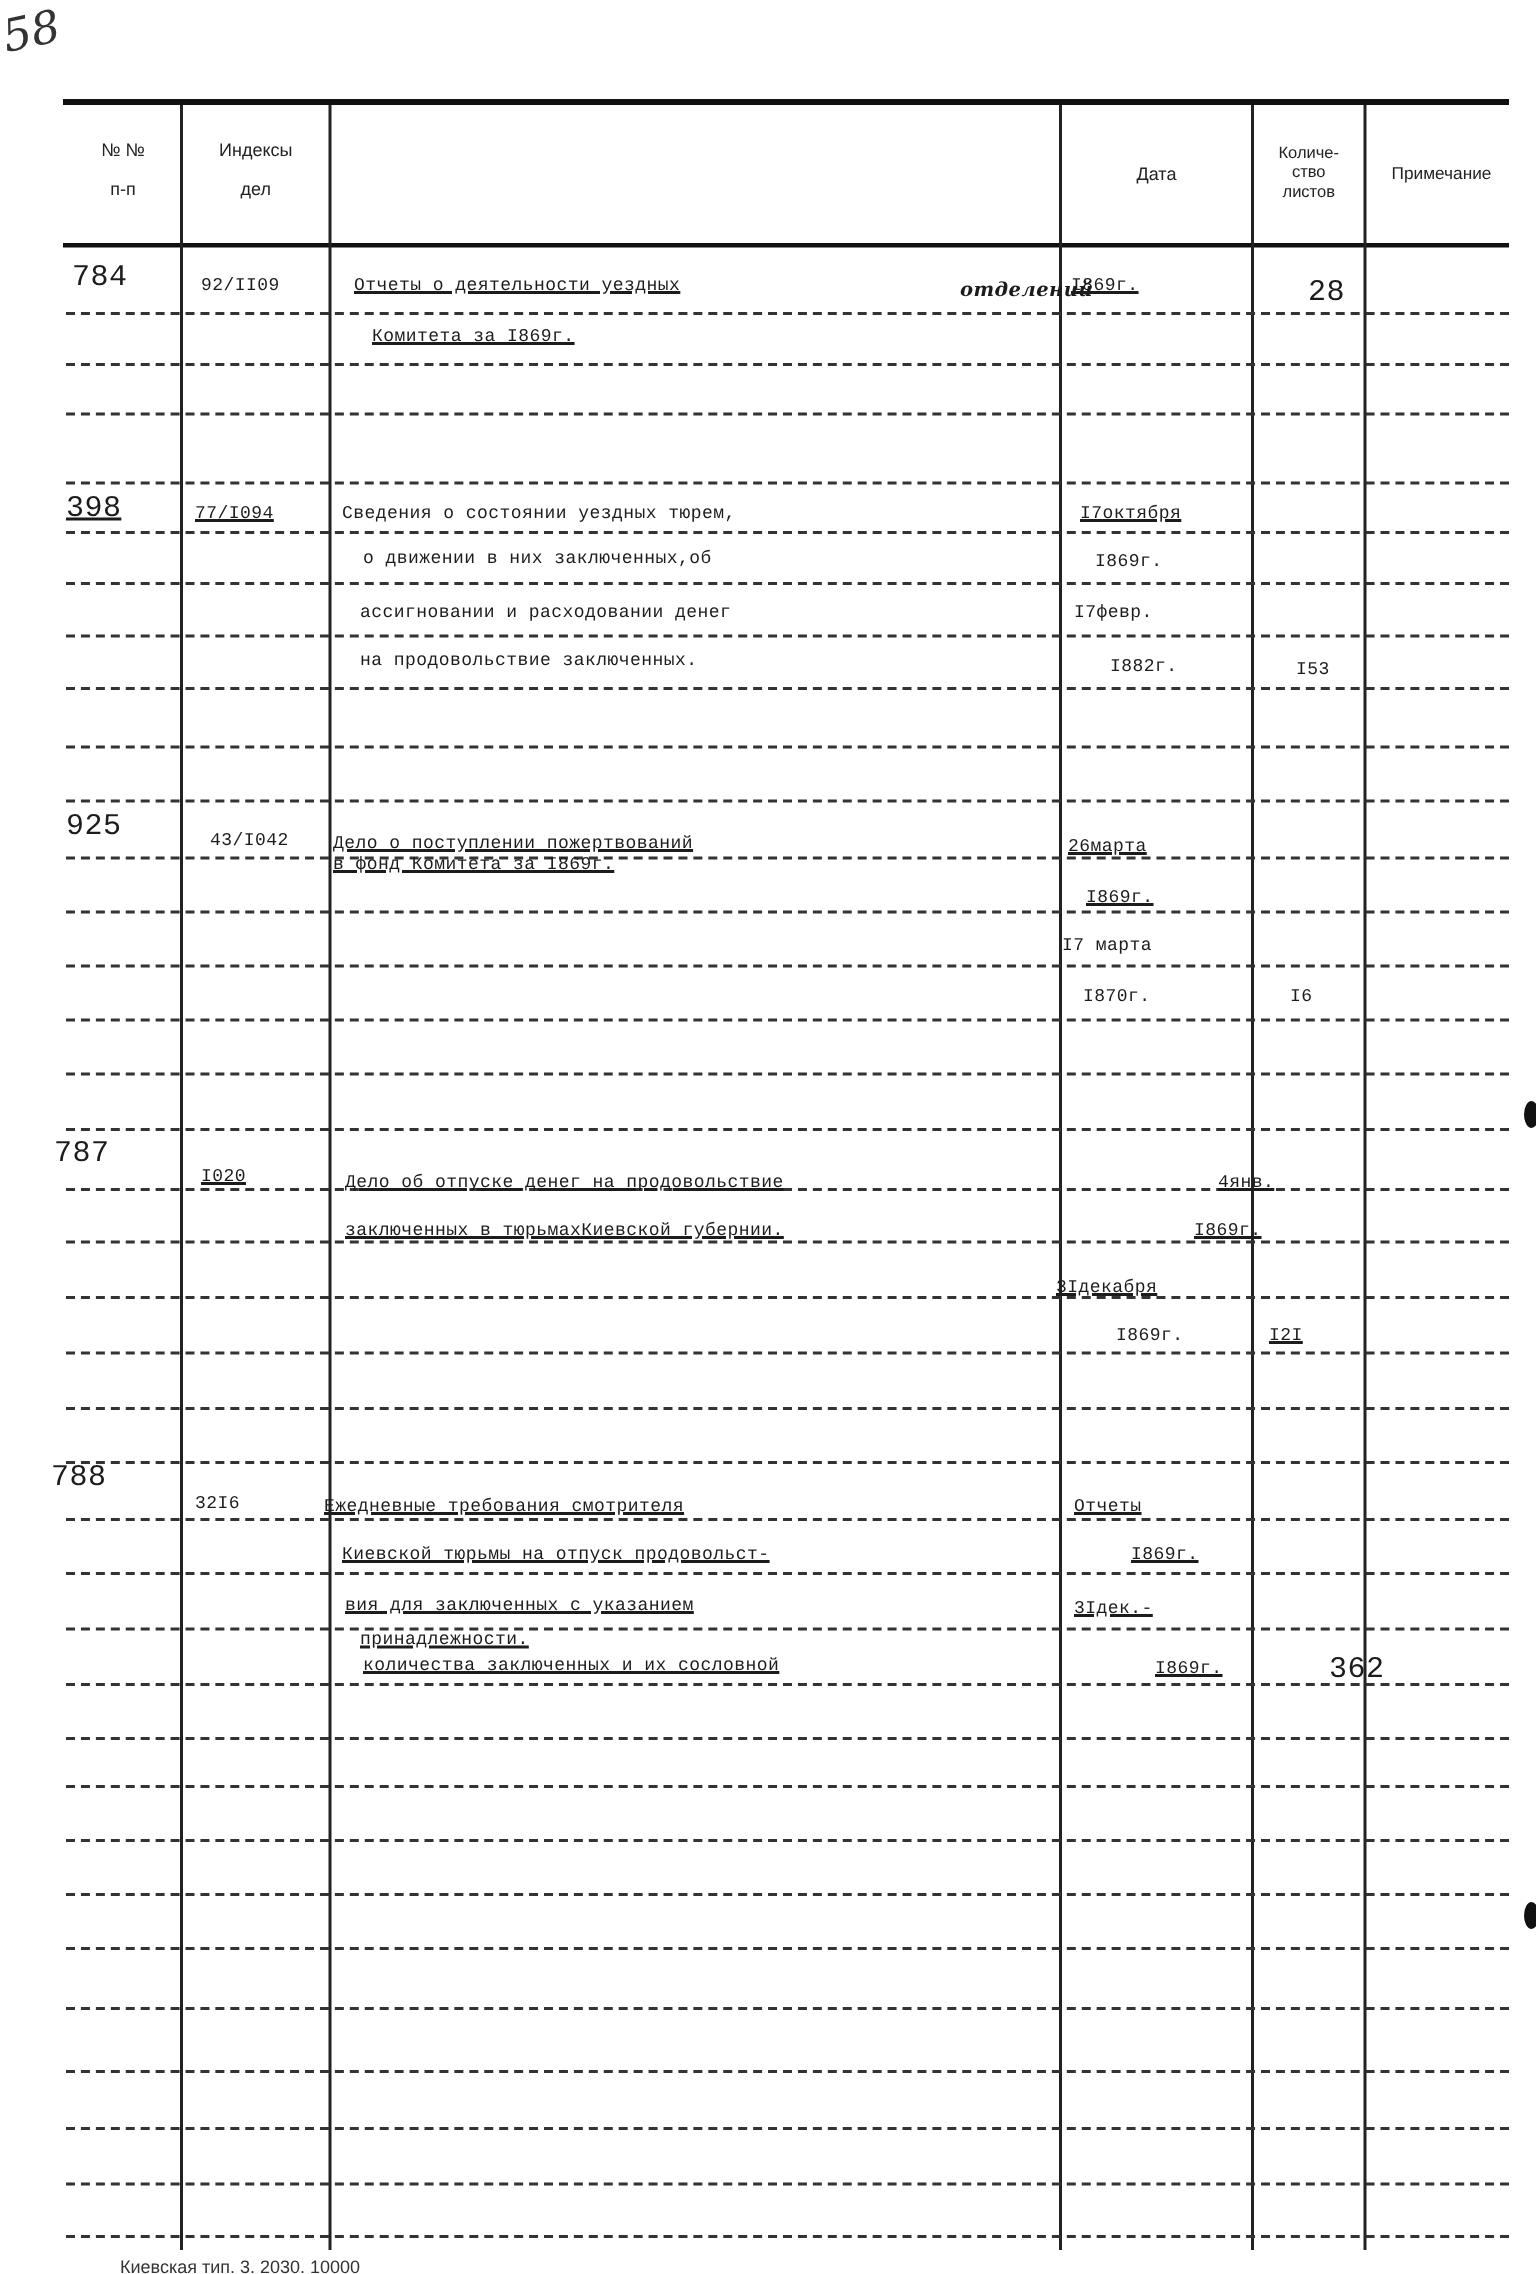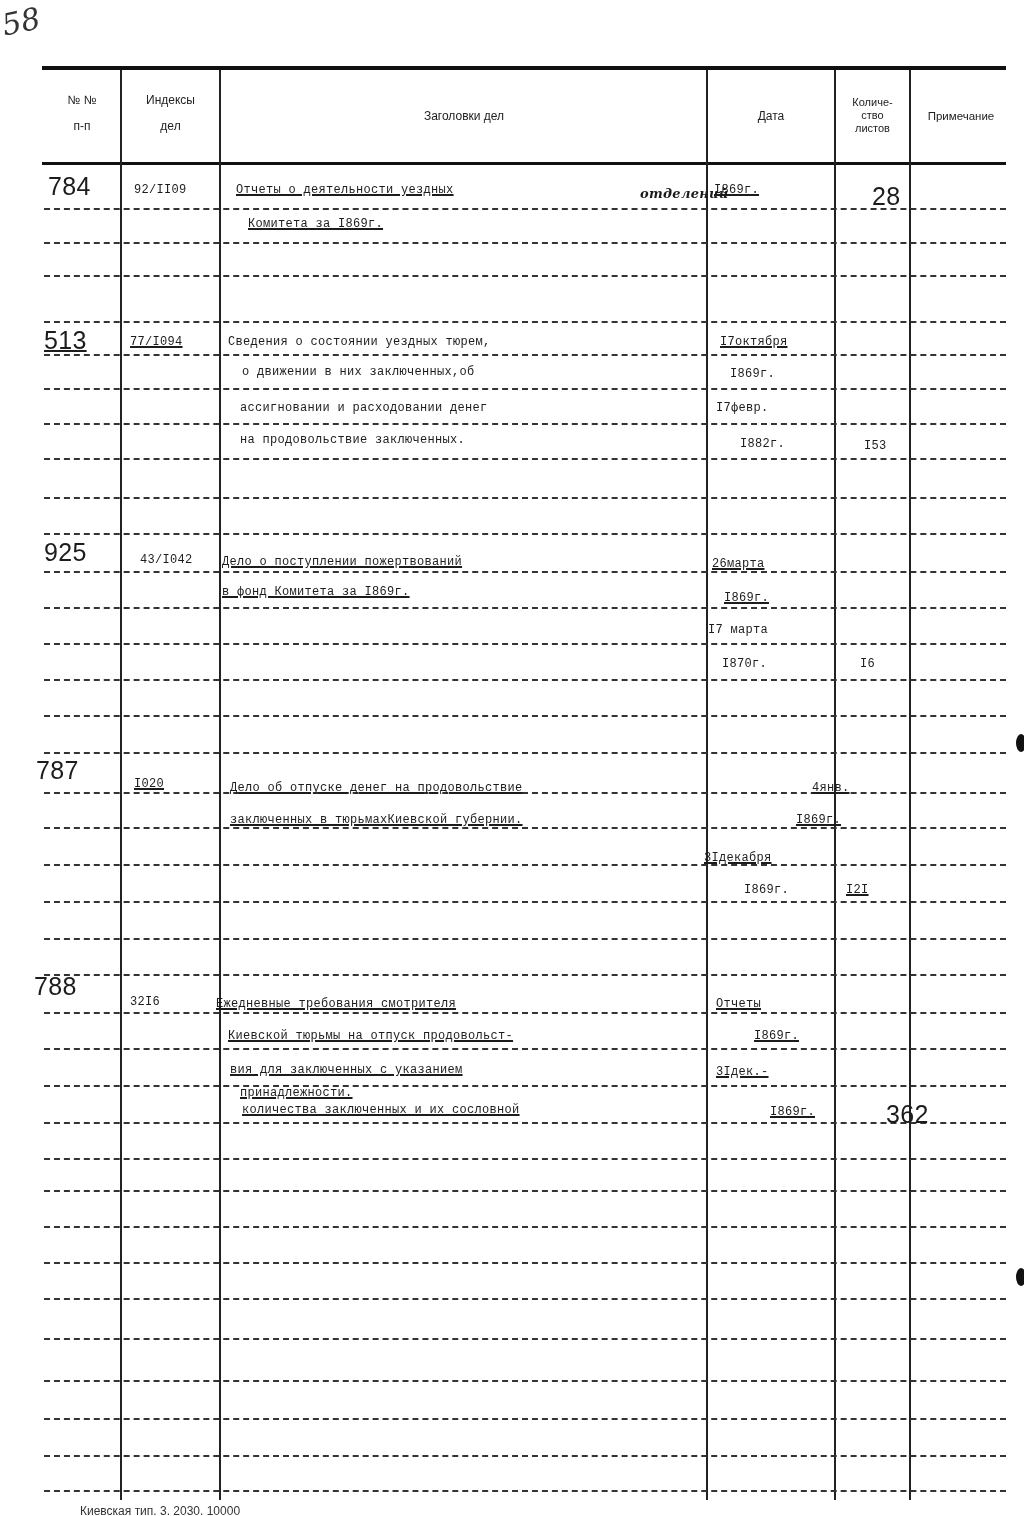--- a/index.html
+++ b/index.html
@@ -9,21 +9,21 @@
     .corner-mark { position: absolute; left: 2px; top: 4px; font-family: "DejaVu Serif", serif;
                    font-style: italic; font-size: 30px; color: #333; transform: rotate(-12deg); }
     .rule-thick { position: absolute; height: 4px; background: #111; }
     .vline { position: absolute; width: 1.5px; background: #222; }
     .hline { position: absolute; height: 0; border-top: 2px dashed #333; }
     .hdr { position: absolute; font-family: "Liberation Sans", sans-serif; font-size: 12px;
            color: #222; text-align: center; line-height: 20px; }
     .hdr.small { font-size: 11px; line-height: 13px; }
     .cell { position: absolute; font-size: 12px; line-height: 32px; white-space: nowrap;
             color: #1c1c1c; letter-spacing: 0.3px; }
-    .num { font-family: Liberation Sans, sans-serif; font-size: 25px; }
+    .num { font-family: Liberation Mono, monospace; font-size: 20px; }
     .ul { text-decoration: underline; text-decoration-thickness: 1.5px; }
     .hand { font-family: "DejaVu Serif", serif; font-style: italic; font-size: 14px; font-weight: bold; }
     .footer { position: absolute; left: 80px; top: 1504px; font-family: "Liberation Sans", sans-serif;
               font-size: 12px; color: #333; }
     .punch { position: absolute; width: 10px; height: 18px; border-radius: 50%; background: #111; }
   </style>
 </head>
 <body>
 
 <div class="page">
@@ -40,21 +40,20 @@
   <div class="vline" style="left:909px; top:70px; height:1430px;"></div>
 
   <div class="hdr" style="left:44px; top:90px; width:76px;">
     <div>№ №</div>
     <div style="margin-top:6px;">п-п</div>
   </div>
   <div class="hdr" style="left:122px; top:90px; width:97px;">
     <div>Индексы</div>
     <div style="margin-top:6px;">дел</div>
   </div>
-  <div class="hdr" style="left:222px; top:106px; width:484px;">Заголовки дел</div>
   <div class="hdr" style="left:708px; top:106px; width:126px;">Дата</div>
   <div class="hdr small" style="left:836px; top:96px; width:73px;">
     <div>Количе-</div>
     <div>ство</div>
     <div>листов</div>
   </div>
   <div class="hdr" style="left:911px; top:106px; width:100px; font-size:11.5px;">Примечание</div>
 
   <div>
     <div class="hline" style="left:44px; top:208px; width:962px;"></div>
@@ -100,39 +99,39 @@
     <div class="cell" style="left:134px; top:174px;">92/II09</div>
     <div class="cell ul" style="left:236px; top:174px;">Отчеты о деятельности уездных</div>
     <span class="cell hand" style="left:640px; top:178px; font-size:13px;">отделений</span>
     <div class="cell ul" style="left:248px; top:208px;">Комитета за I869г.</div>
     <div class="cell ul" style="left:714px; top:174px;">I869г.</div>
     <div class="cell num" style="left:872px; top:180px;">28</div>
     <div class="cell" style="left:915px; top:174px;"></div>
   </div>
 
   <div>
-    <div class="cell num ul" style="left:44px; top:324px;">513</div>
+    <div class="cell num ul" style="left:44px; top:324px;">398</div>
     <div class="cell ul" style="left:130px; top:326px;">77/I094</div>
     <div class="cell" style="left:228px; top:326px;">Сведения о состоянии уездных тюрем,</div>
     <div class="cell" style="left:242px; top:356px;">о движении в них заключенных,об</div>
     <div class="cell" style="left:240px; top:392px;">ассигновании и расходовании денег</div>
     <div class="cell" style="left:240px; top:424px;">на продовольствие заключенных.</div>
     <div class="cell ul" style="left:720px; top:326px;">I7октября</div>
     <div class="cell" style="left:730px; top:358px;">I869г.</div>
     <div class="cell" style="left:716px; top:392px;">I7февр.</div>
     <div class="cell" style="left:740px; top:428px;">I882г.</div>
     <div class="cell" style="left:864px; top:430px;">I53</div>
     <div class="cell" style="left:915px; top:326px;"></div>
   </div>
 
   <div>
     <div class="cell num" style="left:44px; top:536px;">925</div>
     <div class="cell" style="left:140px; top:544px;">43/I042</div>
     <div class="cell ul" style="left:222px; top:546px;">Дело о поступлении пожертвований</div>
-    <div class="cell ul" style="left:222px; top:576px;">в фонд Комитета за I869г.</div>
+    <div class="cell ul" style="left:222px; top:560px;">в фонд Комитета за I869г.</div>
     <div class="cell ul" style="left:712px; top:548px;">26марта</div>
     <div class="cell ul" style="left:724px; top:582px;">I869г.</div>
     <div class="cell" style="left:708px; top:614px;">I7 марта</div>
     <div class="cell" style="left:722px; top:648px;">I870г.</div>
     <div class="cell" style="left:860px; top:648px;">I6</div>
     <div class="cell" style="left:915px; top:548px;"></div>
   </div>
 
   <div>
     <div class="cell num" style="left:36px; top:754px;">787</div>

